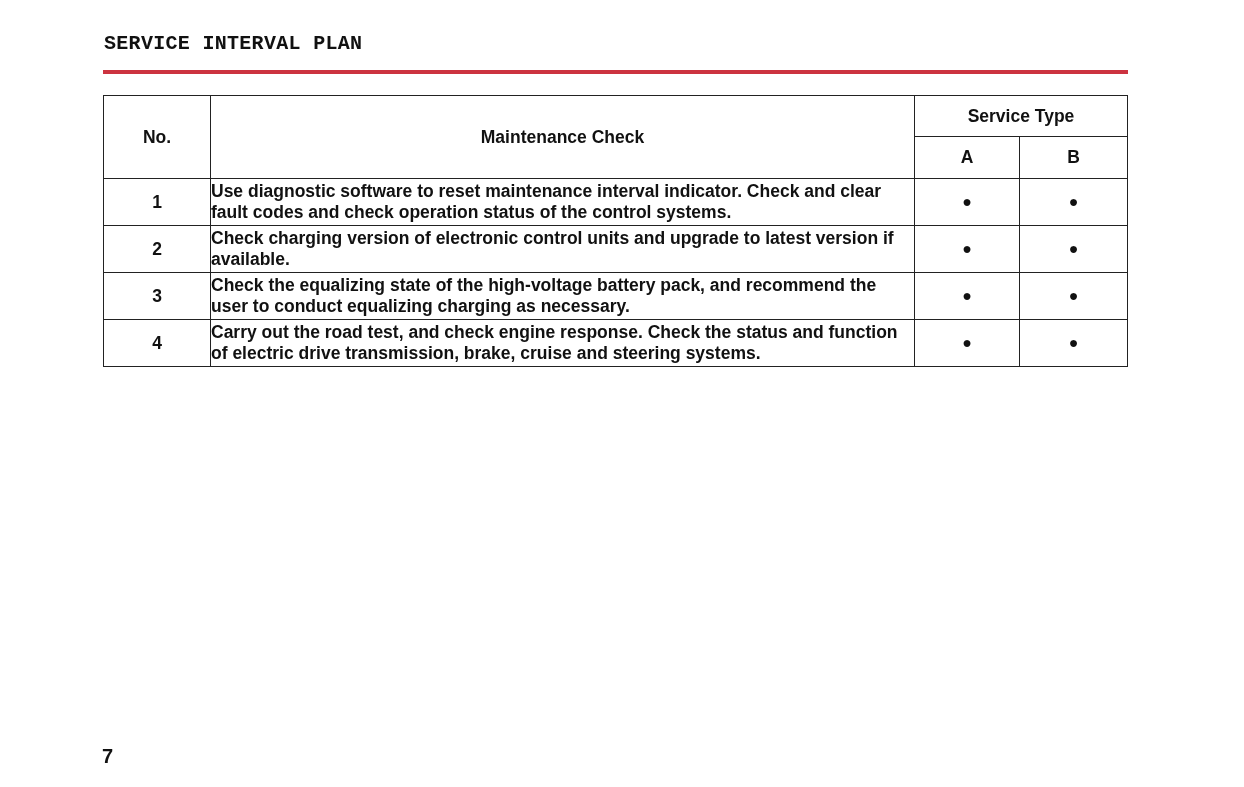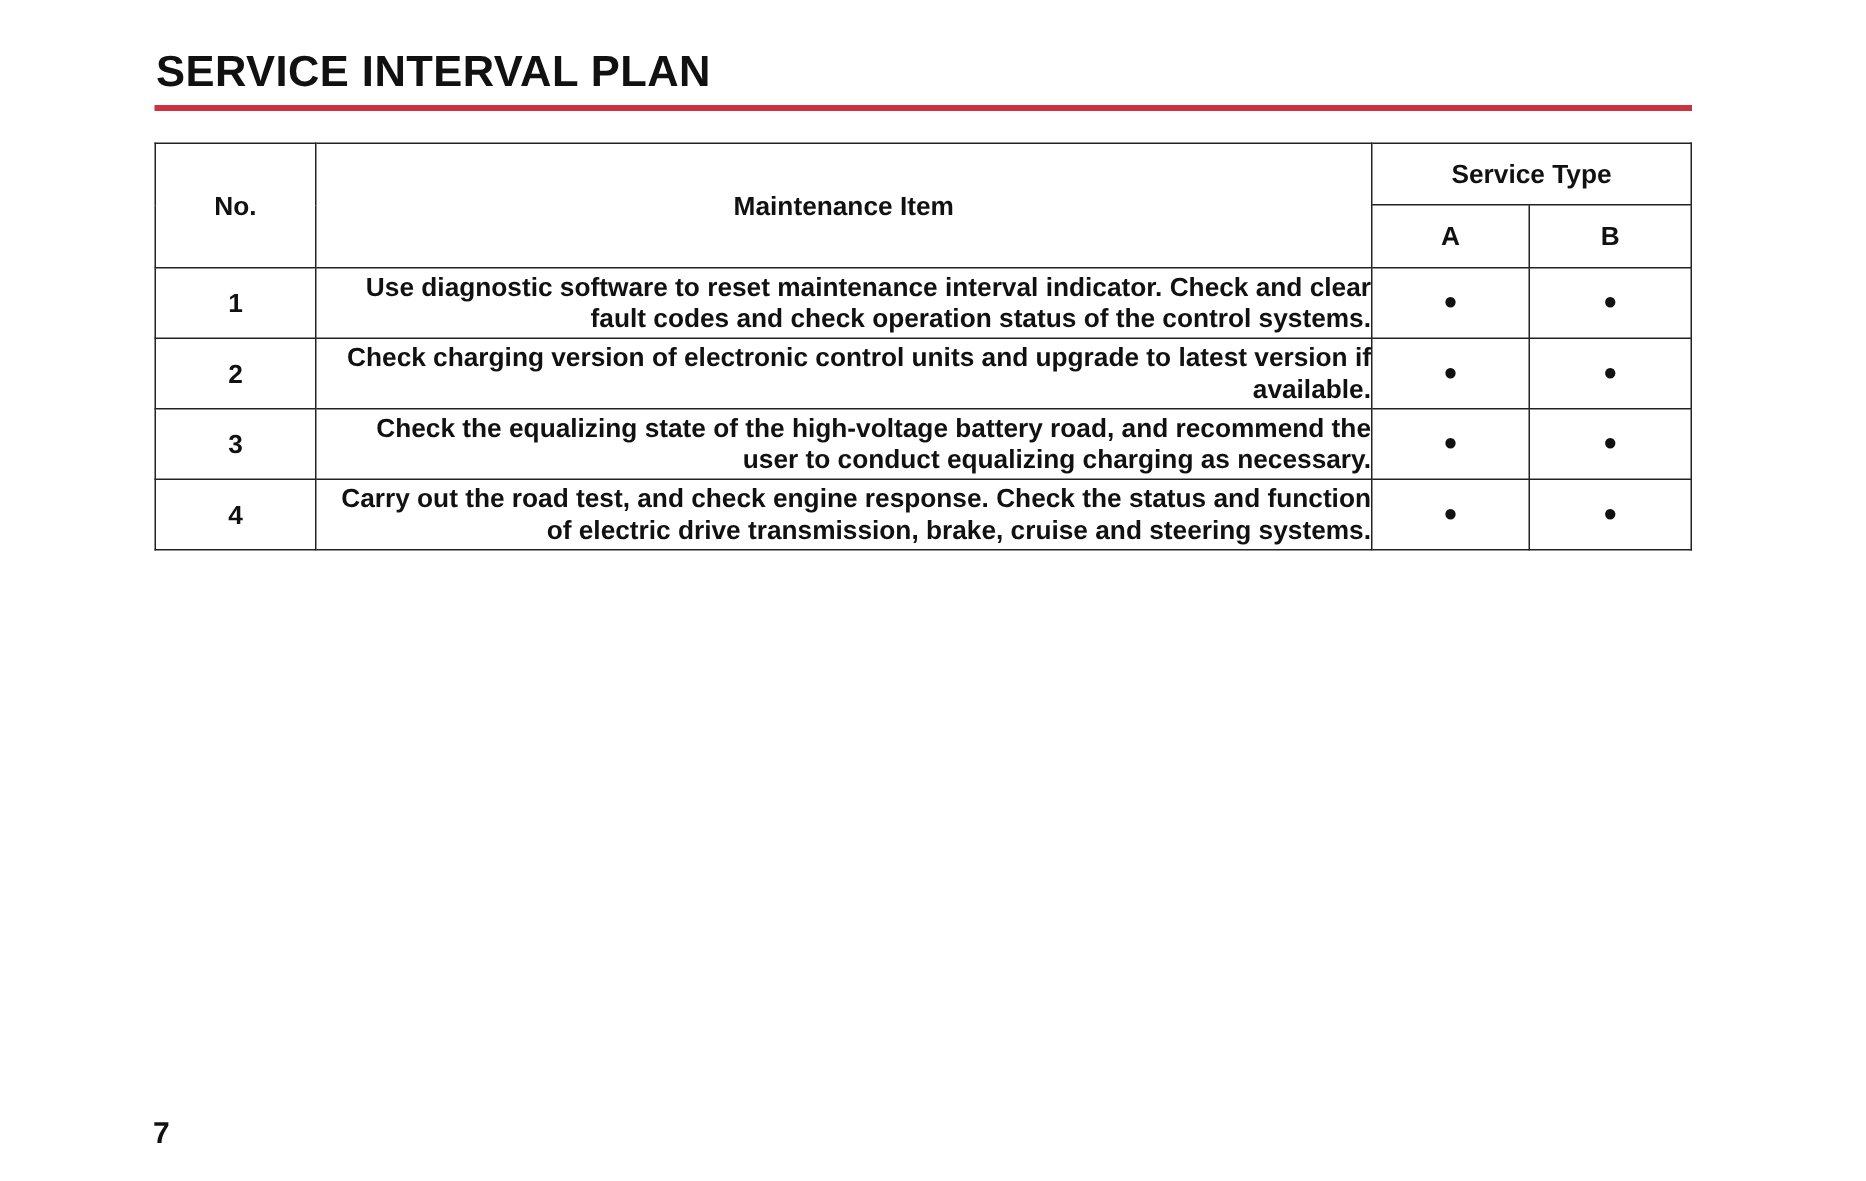--- a/index.html
+++ b/index.html
@@ -1,46 +1,46 @@
 <!DOCTYPE html>
 <html><head>
 <meta charset="utf-8">
 <style>
   html, body { margin: 0; padding: 0; background: #ffffff; }
   body { width: 1244px; height: 787px; position: relative; overflow: hidden;
          font-family: "DejaVu Sans", "Liberation Sans", sans-serif; color: #111; }
-  .title { position: absolute; left: 104px; top: 32px; font-size: 29px; font-weight: bold;
-           letter-spacing: 0.3px; font-family: Liberation Sans, sans-serif; color: #111; }
+  .title { position: absolute; left: 104px; top: 32px; font-size: 20px; font-weight: bold;
+           letter-spacing: 0.3px; font-family: Liberation Mono, monospace; color: #111; }
   .rule { position: absolute; left: 103px; top: 70px; width: 1025px; height: 4px; background: #cc3340; }
   table.plan { position: absolute; left: 103px; top: 95px; width: 1025px; border-collapse: collapse;
                font-family: "Liberation Sans", sans-serif; font-size: 17.5px; }
   table.plan td, table.plan th { border: 1.5px solid #222; font-weight: bold; padding: 0; }
   th.h-no { width: 106px; text-align: center; }
   th.h-item { text-align: center; }
   th.h-st { height: 40px; text-align: center; }
   th.h-a, th.h-b { height: 41px; text-align: center; }
   th.h-a { width: 104px; }
   th.h-b { width: 107px; }
   td.c-no { text-align: center; vertical-align: middle; }
-  td.c-item { padding: 2px 12px 2px 12px; line-height: 21px; height: 46px; text-align: right; }
+  td.c-item { padding: 2px 12px 2px 12px; line-height: 21px; height: 46px; }
   td.c-dot { text-align: center; font-size: 16px; }
   .page-num { position: absolute; left: 102px; top: 745px; font-size: 20px; font-weight: bold;
               font-family: "Liberation Sans", sans-serif; }
 </style>
 </head>
 <body>
 
 <div class="title">SERVICE INTERVAL PLAN</div>
 <div class="rule"></div>
 
 <table class="plan">
   <thead>
     <tr>
       <th class="h-no" rowspan="2">No.</th>
-      <th class="h-item" rowspan="2">Maintenance  Item</th>
+      <th class="h-item" rowspan="2">Maintenance  Check</th>
       <th class="h-st" colspan="2">Service  Type</th>
     </tr>
     <tr>
       <th class="h-a">A</th>
       <th class="h-b">B</th>
     </tr>
   </thead>
   <tbody>
     <tr>
       <td class="c-no">1</td>
@@ -49,21 +49,21 @@
       <td class="c-dot">●</td>
     </tr>
     <tr>
       <td class="c-no">2</td>
       <td class="c-item">Check charging version of electronic control units and upgrade to latest version if available.</td>
       <td class="c-dot">●</td>
       <td class="c-dot">●</td>
     </tr>
     <tr>
       <td class="c-no">3</td>
-      <td class="c-item">Check the equalizing state of the high-voltage battery road, and recommend the user to conduct equalizing charging as necessary.</td>
+      <td class="c-item">Check the equalizing state of the high-voltage battery pack, and recommend the user to conduct equalizing charging as necessary.</td>
       <td class="c-dot">●</td>
       <td class="c-dot">●</td>
     </tr>
     <tr>
       <td class="c-no">4</td>
       <td class="c-item">Carry out the road test, and check engine response.  Check the status and function of electric drive transmission, brake, cruise and steering systems.</td>
       <td class="c-dot">●</td>
       <td class="c-dot">●</td>
     </tr>
   </tbody>

